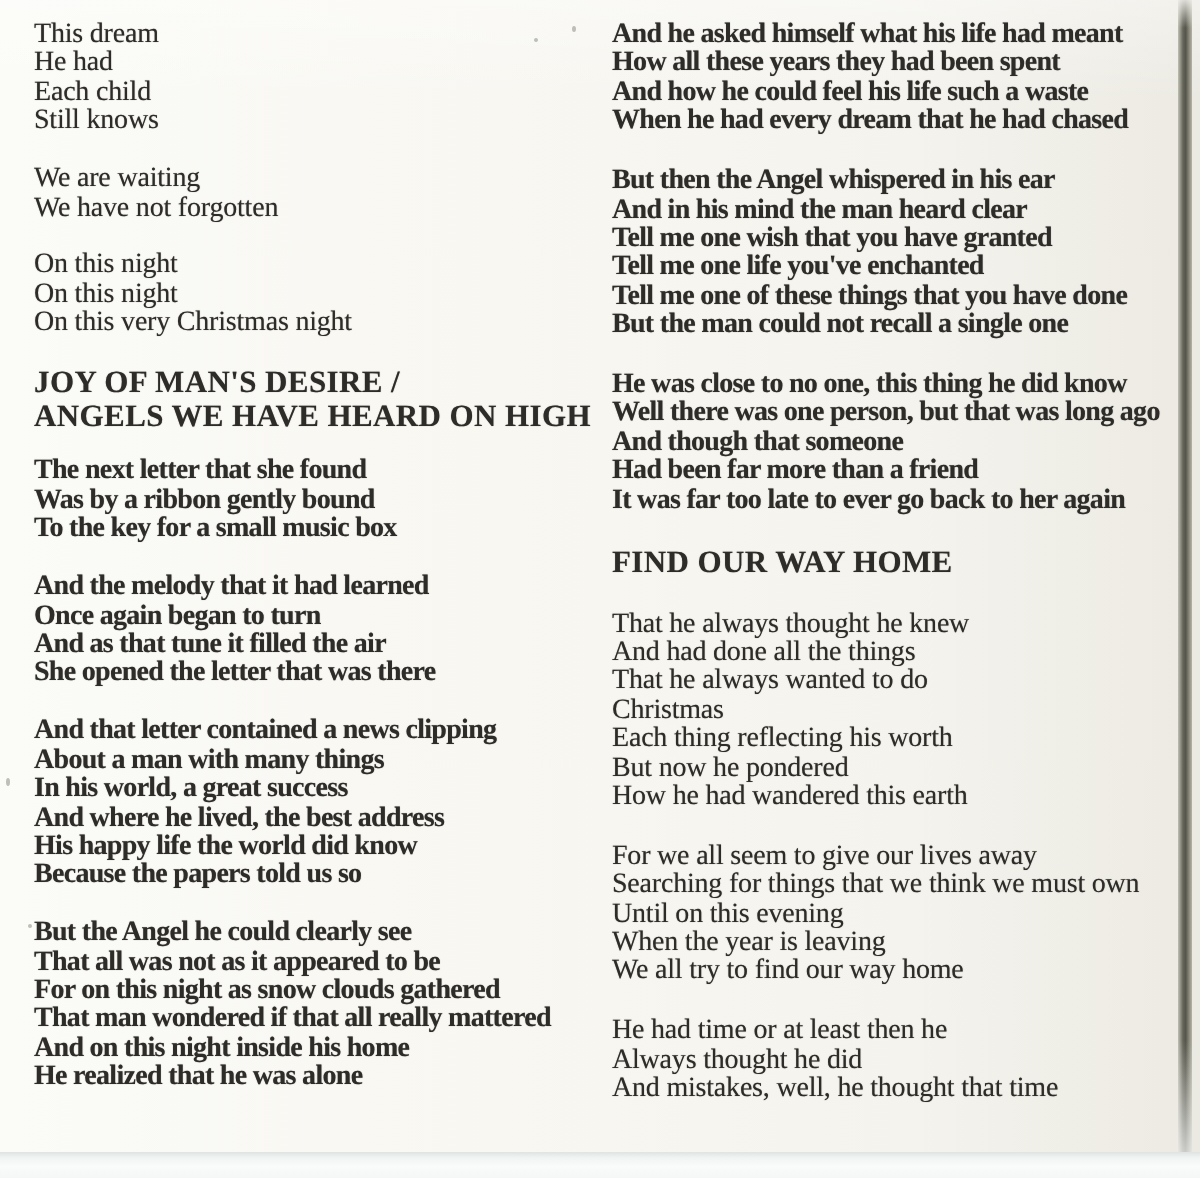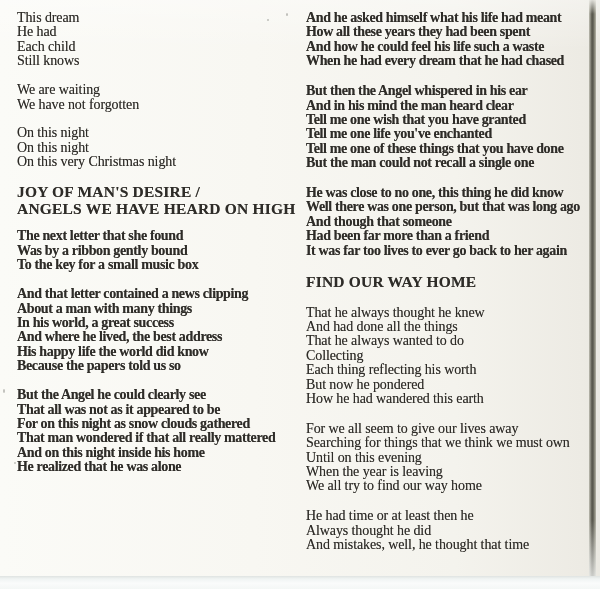--- a/index.html
+++ b/index.html
@@ -73,20 +73,26 @@
       <div class="block heading">
         <div class="line">JOY OF MAN'S DESIRE /</div>
         <div class="line">ANGELS WE HAVE HEARD ON HIGH</div>
       </div>
       <div class="block stanza-italic">
         <div class="line">The next letter that she found</div>
         <div class="line">Was by a ribbon gently bound</div>
         <div class="line">To the key for a small music box</div>
       </div>
       <div class="block stanza-italic">
+        <div class="line">And the melody that it had learned</div>
+        <div class="line">Once again began to turn</div>
+        <div class="line">And as that tune it filled the air</div>
+        <div class="line">She opened the letter that was there</div>
+      </div>
+      <div class="block stanza-italic">
         <div class="line">And that letter contained a news clipping</div>
         <div class="line">About a man with many things</div>
         <div class="line">In his world, a great success</div>
         <div class="line">And where he lived, the best address</div>
         <div class="line">His happy life the world did know</div>
         <div class="line">Because the papers told us so</div>
       </div>
       <div class="block stanza-italic">
         <div class="line">But the Angel he could clearly see</div>
         <div class="line">That all was not as it appeared to be</div>
@@ -109,30 +115,30 @@
         <div class="line">Tell me one wish that you have granted</div>
         <div class="line">Tell me one life you've enchanted</div>
         <div class="line">Tell me one of these things that you have done</div>
         <div class="line">But the man could not recall a single one</div>
       </div>
       <div class="block stanza-italic">
         <div class="line">He was close to no one, this thing he did know</div>
         <div class="line">Well there was one person, but that was long ago</div>
         <div class="line">And though that someone</div>
         <div class="line">Had been far more than a friend</div>
-        <div class="line">It was far too lives to ever go back to her again</div>
+        <div class="line">It was far too late to ever go back to her again</div>
       </div>
       <div class="block heading">
         <div class="line">FIND OUR WAY HOME</div>
       </div>
       <div class="block stanza-roman">
         <div class="line">That he always thought he knew</div>
         <div class="line">And had done all the things</div>
         <div class="line">That he always wanted to do</div>
-        <div class="line">Collecting</div>
+        <div class="line">Christmas</div>
         <div class="line">Each thing reflecting his worth</div>
         <div class="line">But now he pondered</div>
         <div class="line">How he had wandered this earth</div>
       </div>
       <div class="block stanza-roman">
         <div class="line">For we all seem to give our lives away</div>
         <div class="line">Searching for things that we think we must own</div>
         <div class="line">Until on this evening</div>
         <div class="line">When the year is leaving</div>
         <div class="line">We all try to find our way home</div>

